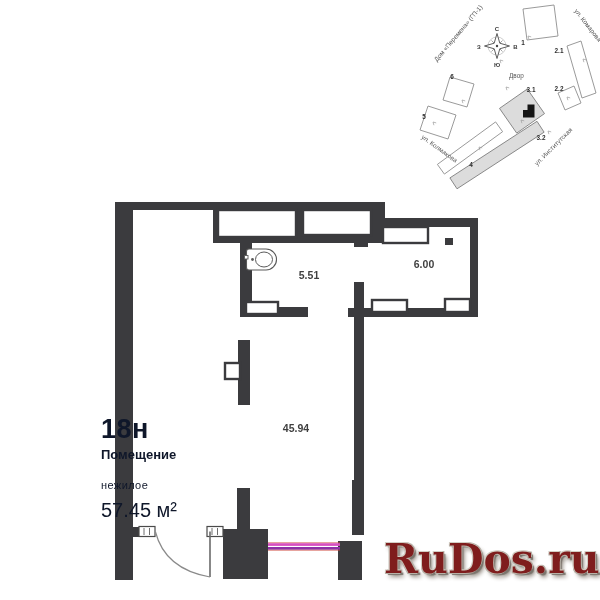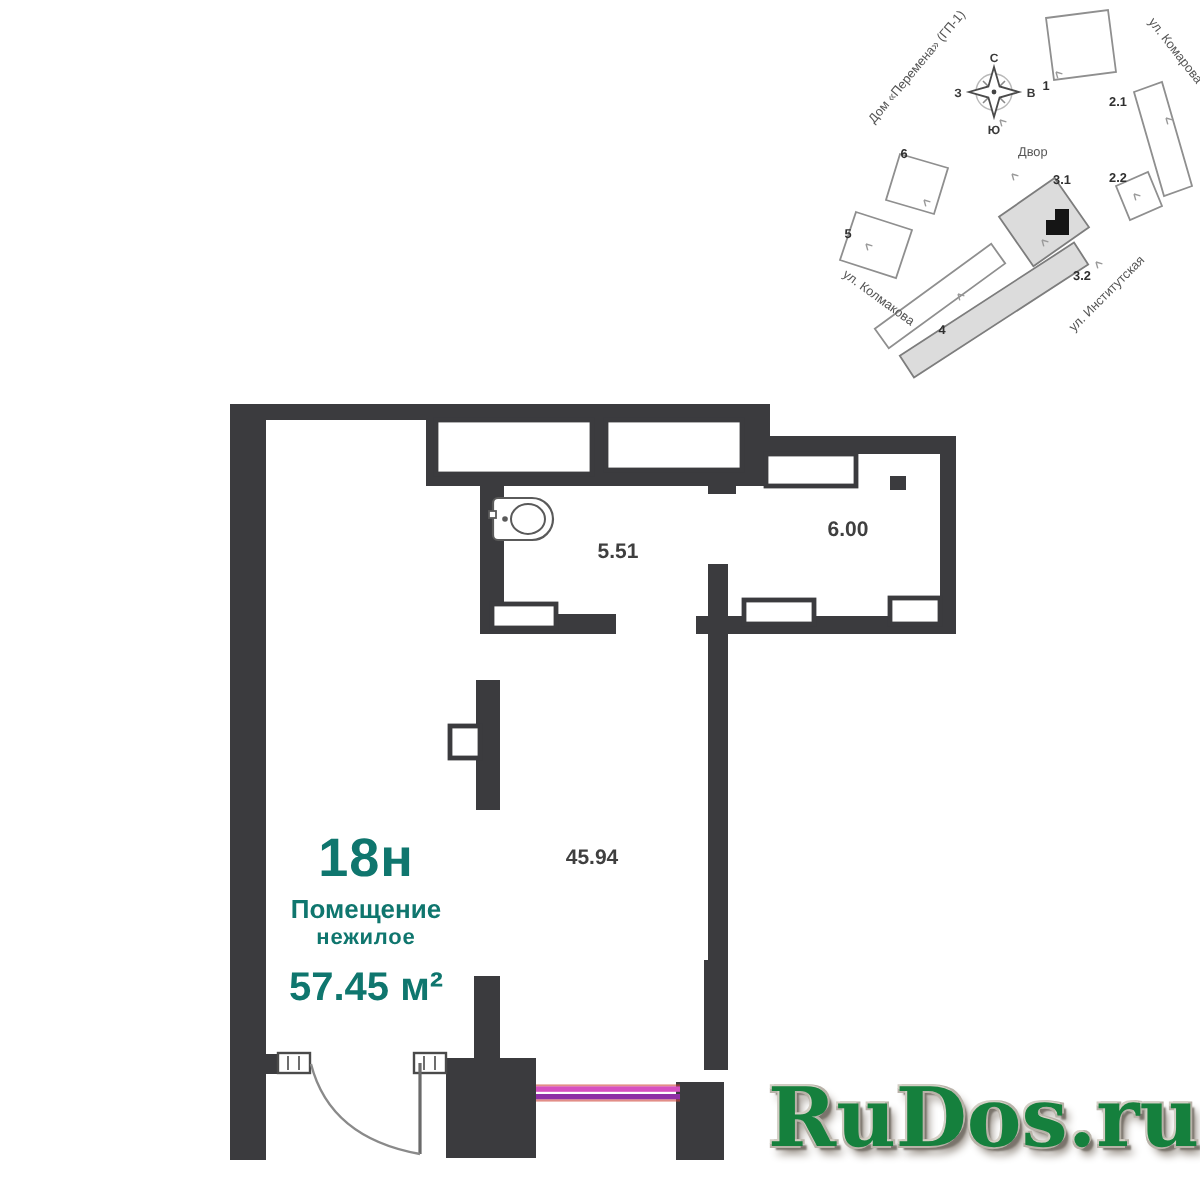--- a/index.html
+++ b/index.html
@@ -6,27 +6,27 @@
   .canvas{position:relative;width:600px;height:600px;background:#fff;overflow:hidden;
           font-family:"Liberation Sans",sans-serif;}
   svg.scene{position:absolute;left:0;top:0;}
   .room-area{font-family:"Liberation Sans",sans-serif;font-size:10.5px;font-weight:700;
              fill:#3f3f3f;text-anchor:middle;}
   .site-bnum{font-family:"Liberation Sans",sans-serif;font-size:6.4px;font-weight:700;
              fill:#2f2f2f;text-anchor:middle;}
   .site-text{font-family:"Liberation Sans",sans-serif;font-size:6.4px;fill:#555;}
   .compass-label{font-family:"Liberation Sans",sans-serif;font-size:6px;font-weight:700;
              fill:#3a3a3a;text-anchor:middle;}
-  .unit-info{position:absolute;left:101px;top:414px;width:164px;text-align:center;color:#0f766e;}
+  .unit-info{position:absolute;left:101px;top:414px;width:164px;color:#0f172a;}
   .unit-number{font-size:27px;font-weight:700;letter-spacing:.5px;}
   .premise-type{font-size:13px;font-weight:600;margin-top:2px;}
-  .premise-subtype{font-size:11px;font-weight:700;letter-spacing:.4px;margin-top:1px;}
-  .total-area{font-size:20px;font-weight:700;margin-top:8px;}
+  .premise-subtype{font-size:11px;font-weight:400;letter-spacing:.4px;margin-top:17px;}
+  .total-area{font-size:20px;font-weight:400;margin-top:8px;}
   .watermark{position:absolute;left:384px;top:539px;font-family:"DejaVu Serif",serif;
-             font-size:41px;font-weight:700;color:#15803d;line-height:1;white-space:nowrap;
+             font-size:41px;font-weight:700;color:#7f1d1d;line-height:1;white-space:nowrap;
              text-shadow:-1px -1px 0 #d3cec4, 1px -1px 0 #b8b2a8, -1px 1px 0 #b8b2a8,
                           2px 2px 1px #7a746c, 3px 4px 4px #978f86;}
 </style>
 </head>
 <body>
 
 <div class="canvas">
 
   <svg class="scene" width="600" height="600" viewBox="0 0 600 600">
 

